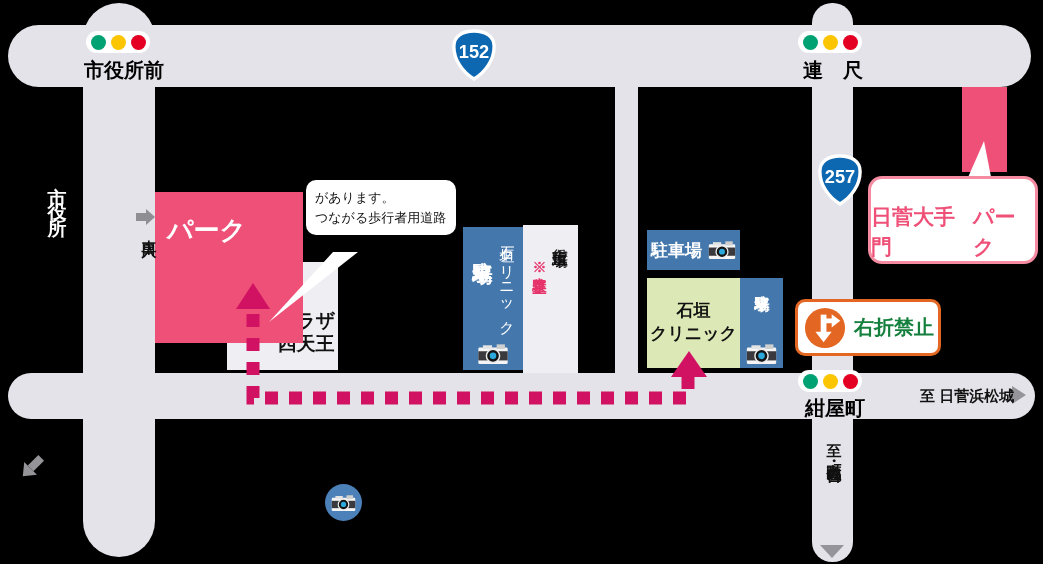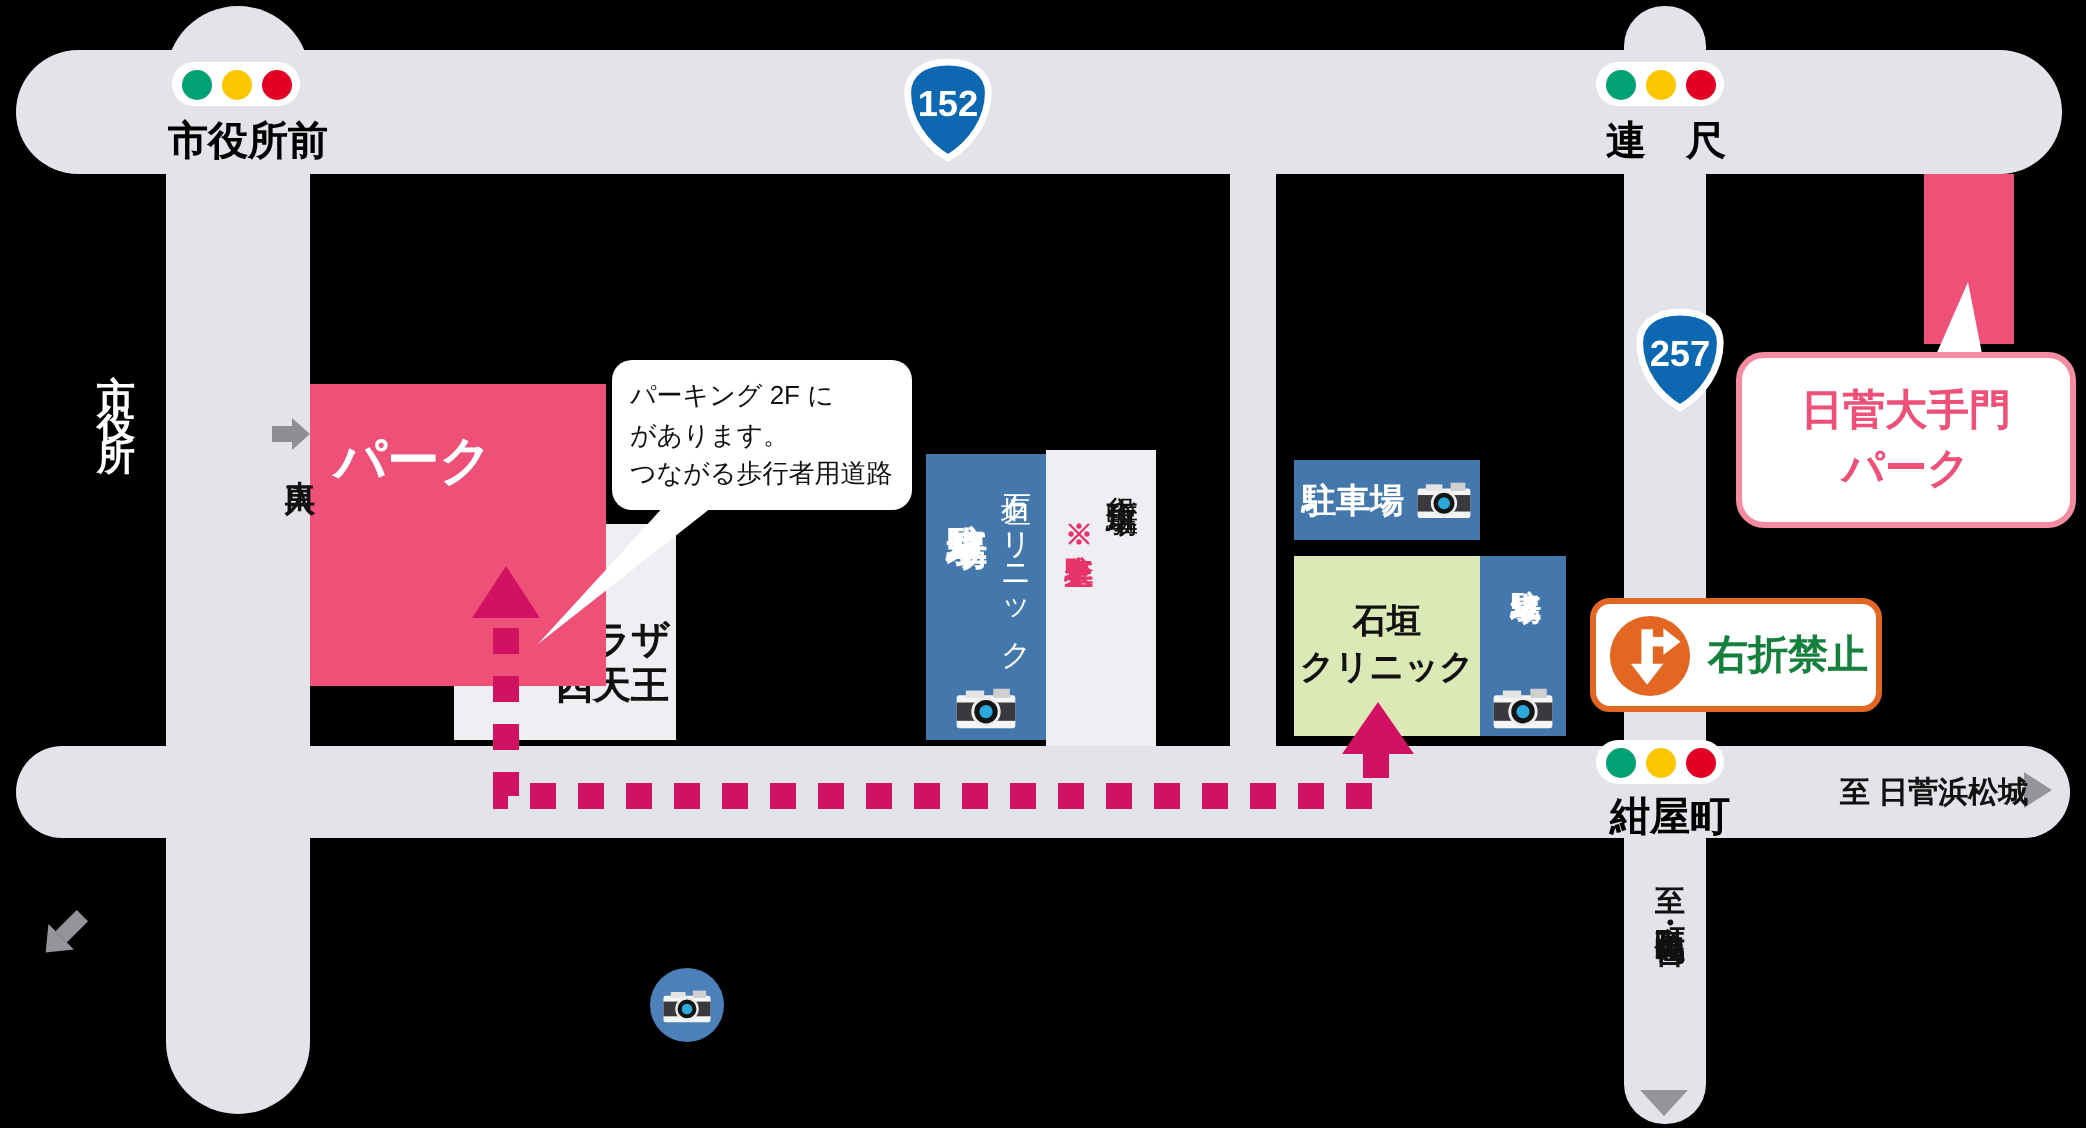--- a/index.html
+++ b/index.html
@@ -19,21 +19,21 @@
   .shield{position:absolute;z-index:5;}
   .shield text{font-family:"Liberation Sans",sans-serif;font-weight:bold;fill:#fff;}
   .pinkbox-text{position:absolute;left:12px;top:22px;color:#fff;font-weight:bold;
                 font-size:26px;line-height:1.25;white-space:nowrap;}
   .plaza-text{position:absolute;left:250px;top:310px;width:86px;text-align:center;z-index:2;
               font-size:19px;font-weight:600;color:#111;line-height:1.2;white-space:nowrap;}
   .bubble{position:absolute;left:306px;top:180px;width:150px;background:#fff;border-radius:10px;
           padding:8px 9px;font-size:13px;line-height:1.5;color:#111;z-index:5;box-sizing:border-box;white-space:nowrap;}
   .callout{position:absolute;left:868px;top:176px;width:170px;height:88px;background:#fff;
            border:3px solid #f48ba0;border-radius:14px;z-index:5;box-sizing:border-box;
-           display:flex;flex-direction:column;align-items:center;justify-content:center;
+           display:flex;align-items:flex-end;justify-content:center;
            color:#ef5078;font-size:21px;font-weight:bold;line-height:1.4;}
   .nrt-sign{position:absolute;left:795px;top:299px;width:146px;height:57px;background:#fff;
             border:3px solid #e36723;border-radius:10px;z-index:5;box-sizing:border-box;
             display:flex;align-items:center;}
   .nrt-sign .txt{color:#15803d;font-size:20px;font-weight:bold;margin-left:8px;white-space:nowrap;}
   .camera-spot{position:absolute;left:325px;top:484px;width:37px;height:37px;border-radius:50%;
                background:#4b80b8;z-index:5;display:flex;align-items:center;justify-content:center;}
   .hparking{display:flex;align-items:center;justify-content:center;gap:6px;height:100%;}
   .hparking .lbl{color:#fff;font-size:17px;font-weight:bold;white-space:nowrap;}
   .bcam{position:absolute;}
@@ -165,21 +165,20 @@
 
   <div class="vtext lay5" style="position:absolute;left:44px;top:172px;color:#fff;font-size:19px;font-weight:600;letter-spacing:15px;">市役所</div>
 
   <div class="vtext lay5" style="position:absolute;left:139px;top:228px;color:#111;font-size:15px;font-weight:600;letter-spacing:2px;">車入口</div>
 
   <div class="lay5" style="position:absolute;left:920px;top:387px;font-size:15px;font-weight:600;color:#111;white-space:nowrap;">至 日菅浜松城</div>
 
   <div class="vtext lay5" style="position:absolute;left:824px;top:432px;color:#111;font-size:15px;font-weight:600;letter-spacing:1px;">至 高町・佐鳴台</div>
 
   <div class="bubble">
-    <div>パーキング 2F に</div>
     <div>があります。</div>
     <div>つながる歩行者用道路</div>
   </div>
 
   <div class="callout">
     <div>日菅大手門</div>
     <div>パーク</div>
   </div>
 
   <div class="nrt-sign">

